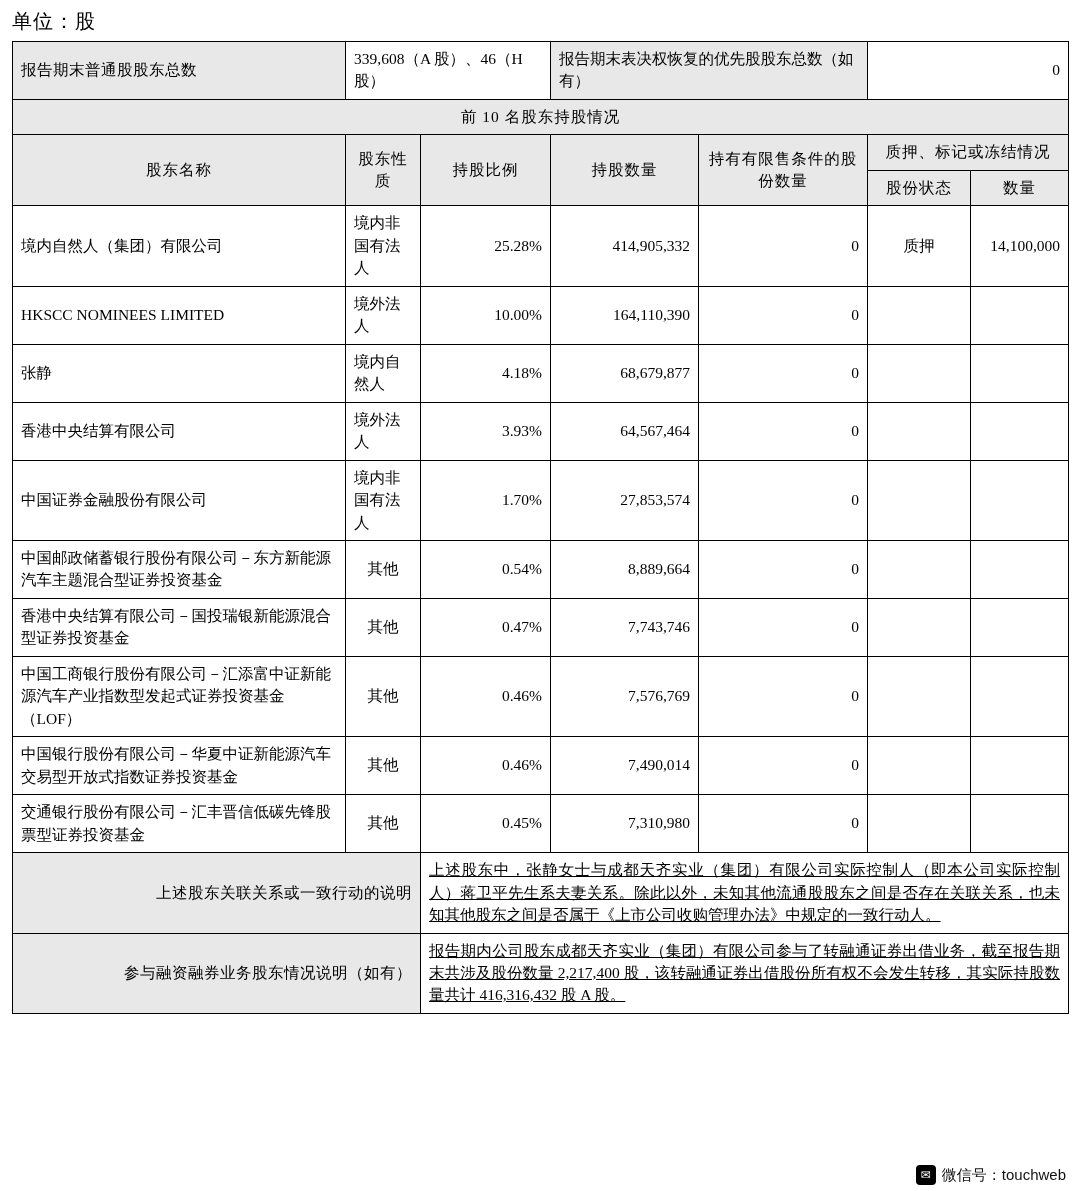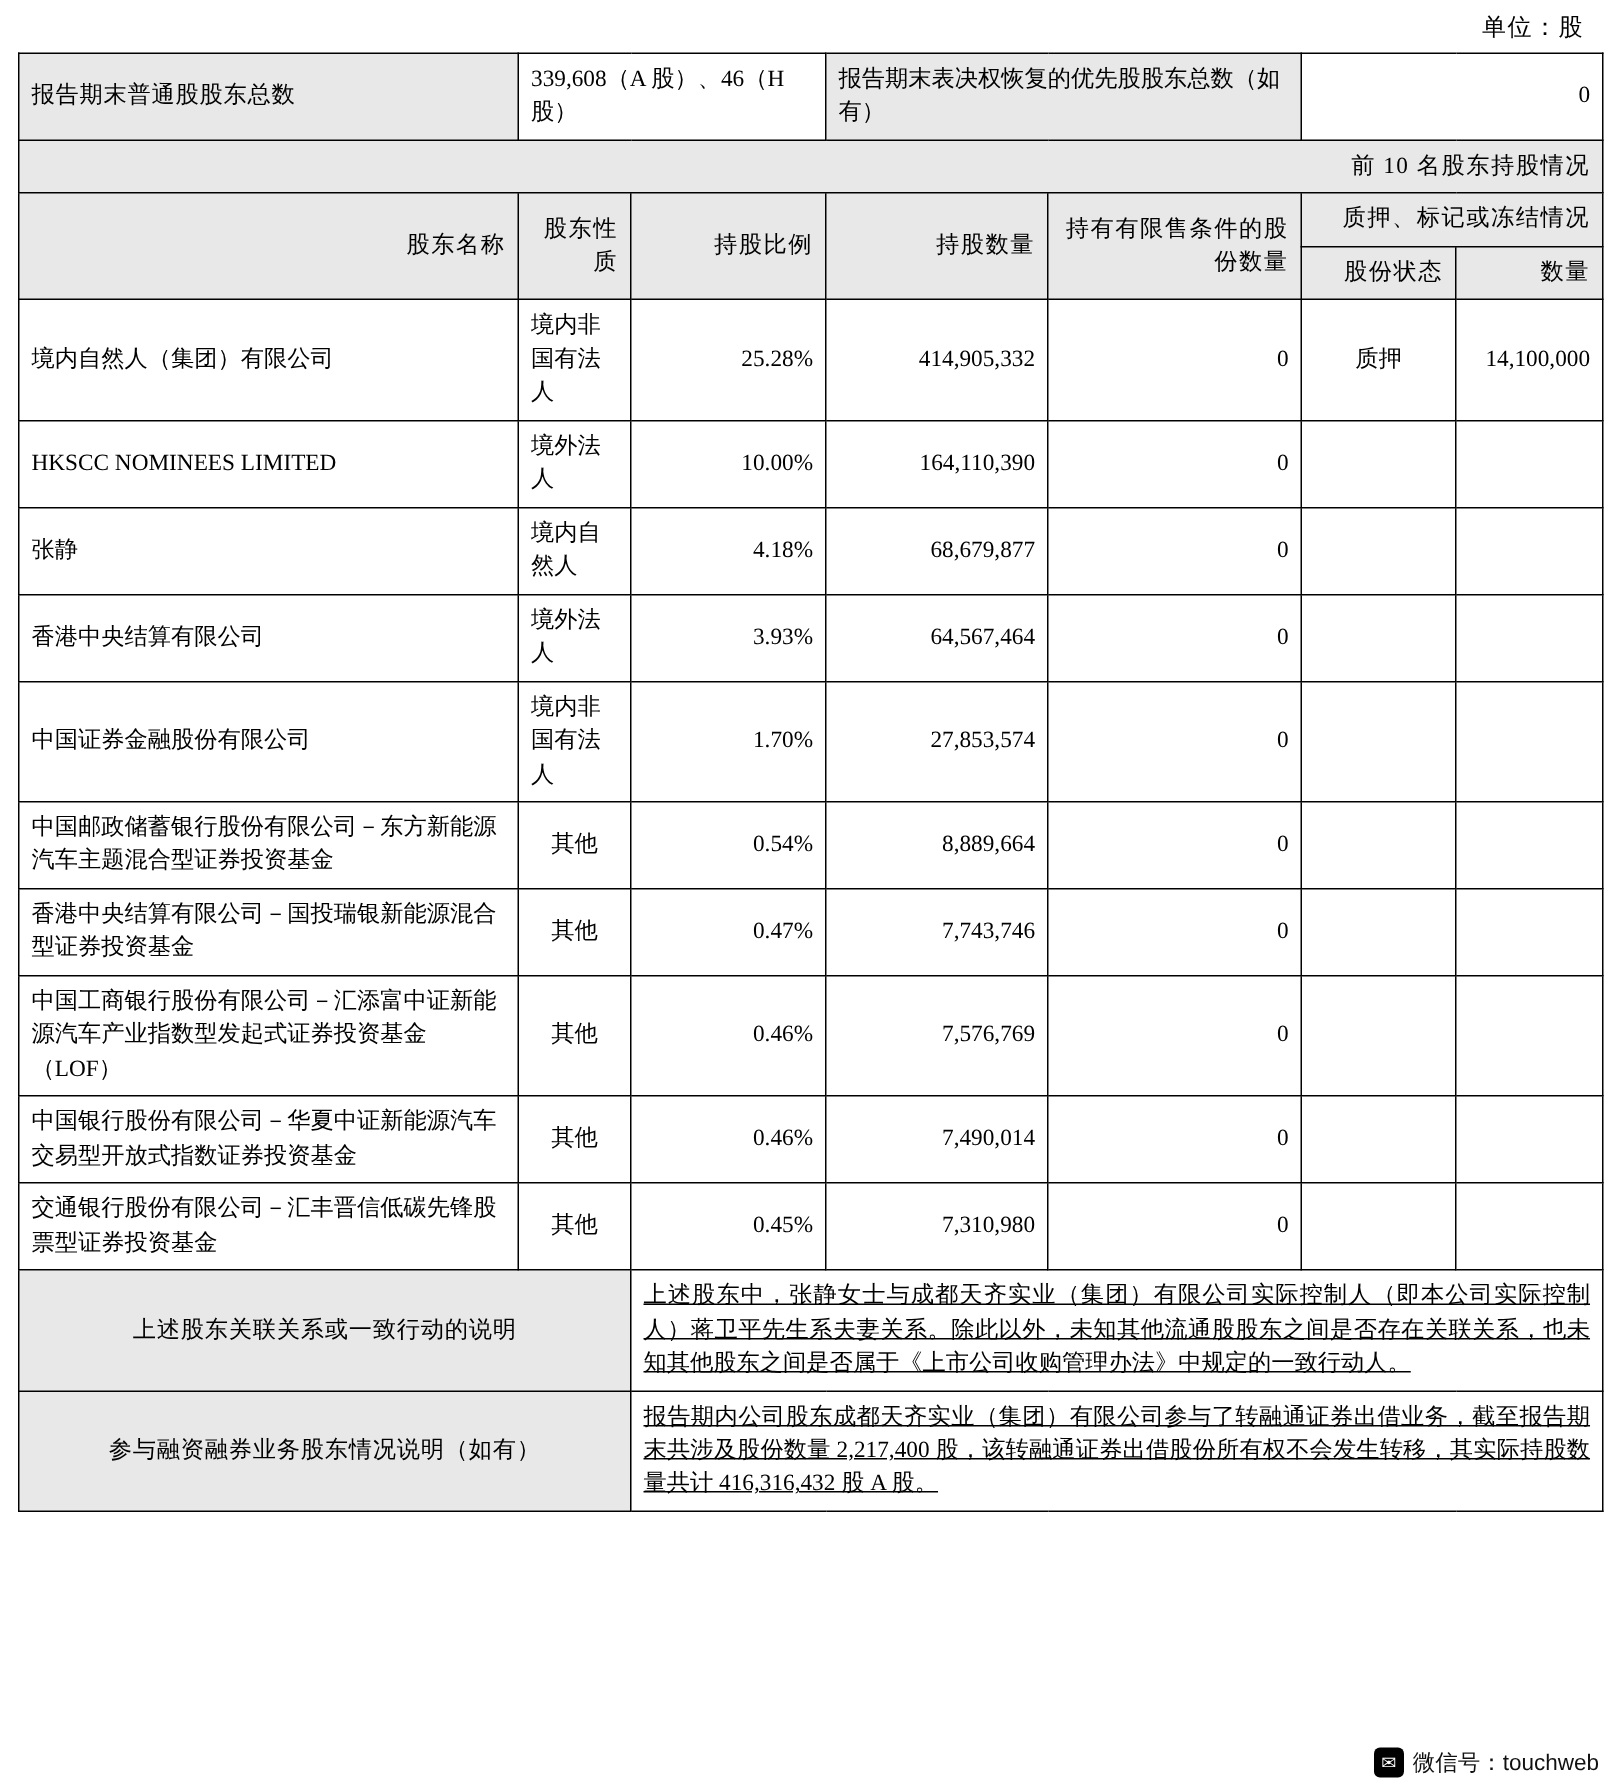--- a/index.html
+++ b/index.html
@@ -15,22 +15,21 @@
     position: relative;
   }
   .page {
     width: 1080px;
     height: 1191px;
     position: relative;
     box-sizing: border-box;
     padding: 0 12px;
   }
   .unit-line {
-    text-align: right;
-    font-size: 16px;
+    font-size: 20px;
     padding: 8px 12px 6px 0;
     letter-spacing: 1px;
   }
   table.main {
     border-collapse: collapse;
     width: 1056px;
     table-layout: fixed;
     font-size: 15.5px;
   }
   table.main td, table.main th {
@@ -40,29 +39,29 @@
     line-height: 1.45;
     font-weight: normal;
   }
   .shaded {
     background: #e8e8e8;
   }
   .c { text-align: center; }
   .l { text-align: left; }
   .r { text-align: right; }
   .hdr {
-    text-align: right;
+    text-align: center;
     background: #e8e8e8;
     letter-spacing: 1px;
   }
   .tall { height: 52px; }
   .num { font-family: "Liberation Serif", serif; text-align: right; }
   .note-label {
     background: #e8e8e8;
-    text-align: center;
+    text-align: right;
     letter-spacing: 0.5px;
   }
   .note-body {
     text-align: justify;
     text-justify: inter-ideograph;
     line-height: 1.75;
     padding: 8px 10px;
     text-decoration: underline;
   }
   .wm {

